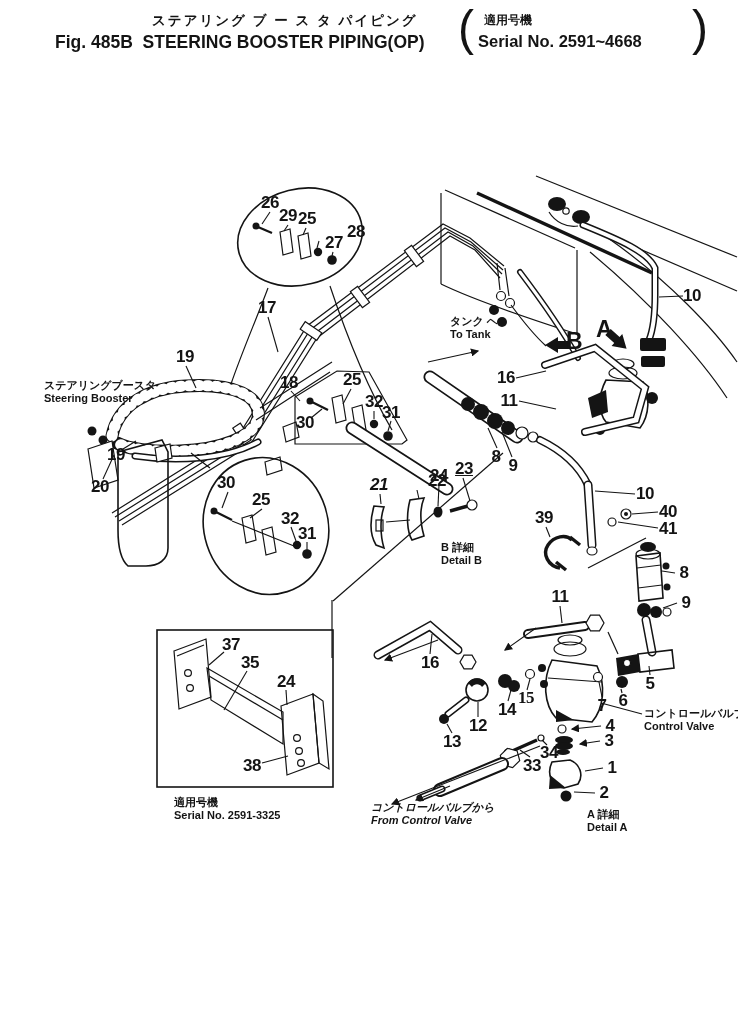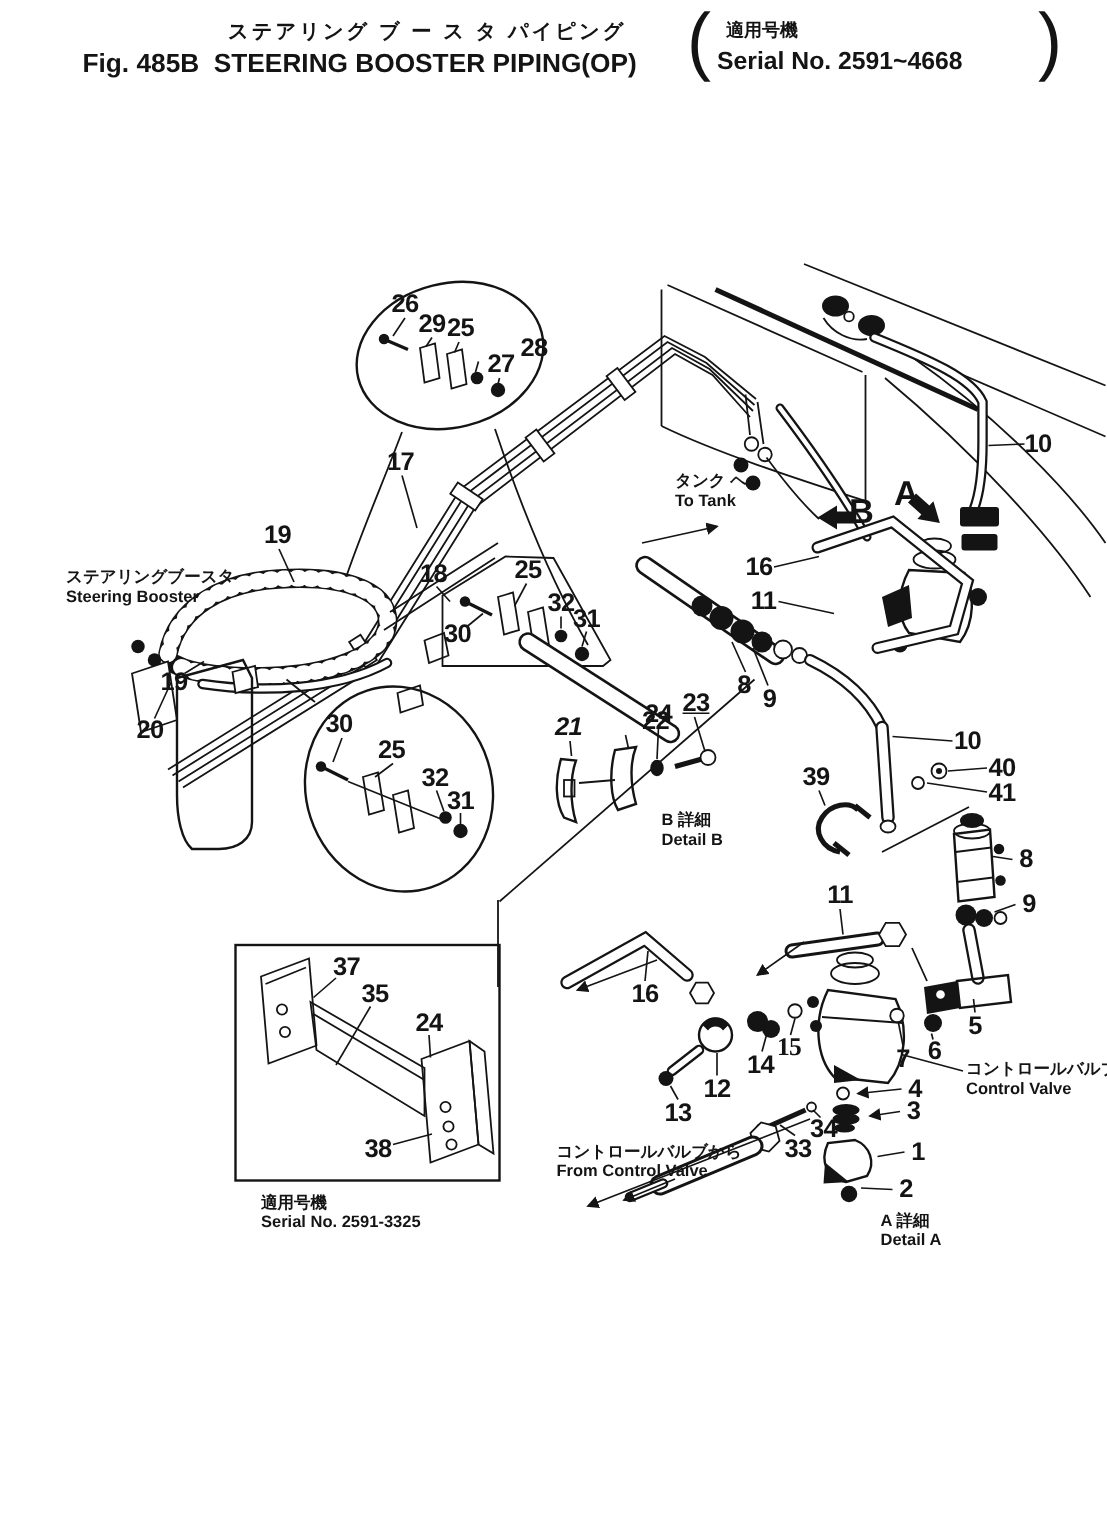--- a/index.html
+++ b/index.html
@@ -399,21 +399,21 @@
         <div>To Tank</div>
       </div>
       <div class="tlabel" style="left: 441px; top: 541px;">
         <div>B 詳細</div>
         <div>Detail B</div>
       </div>
       <div class="tlabel" style="left: 644px; top: 707px;">
         <div>コントロールバルブ</div>
         <div>Control Valve</div>
       </div>
-      <div class="tlabel" style="left: 371px; top: 762px;">
+      <div class="tlabel" style="left: 371px; top: 801px; font-style: italic;">
         <div>コントロールバルブから</div>
         <div>From Control Valve</div>
       </div>
       <div class="tlabel" style="left: 547px; top: 808px; margin-left: 40px;">
         <div>A 詳細</div>
         <div>Detail A</div>
       </div>
       <div class="tlabel" style="left: 174px; top: 796px;">
         <div>適用号機</div>
         <div>Serial No. 2591-3325</div>

